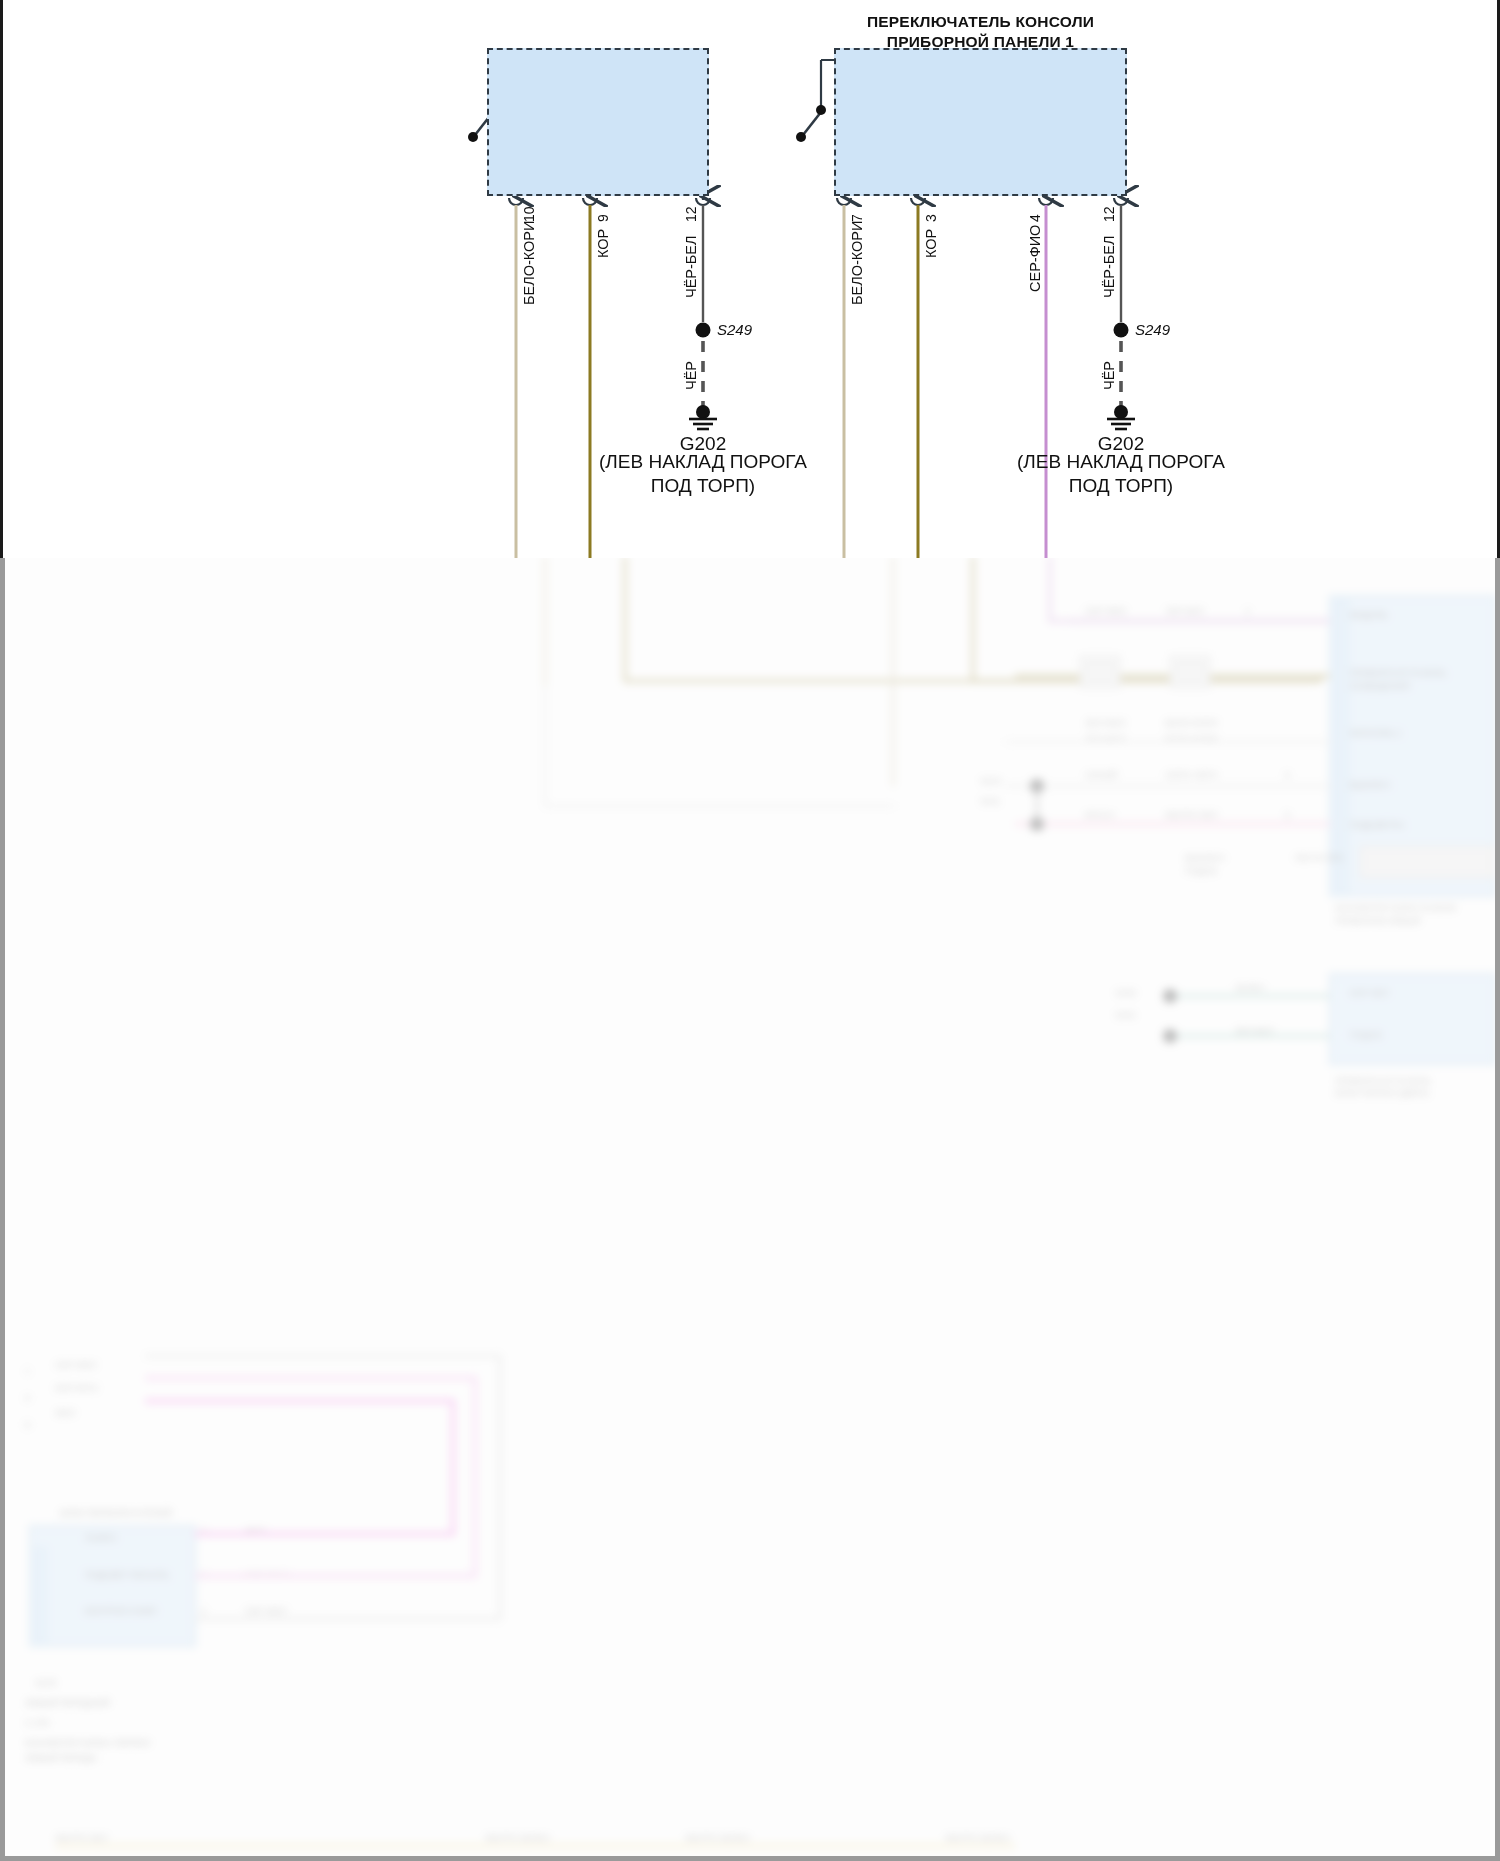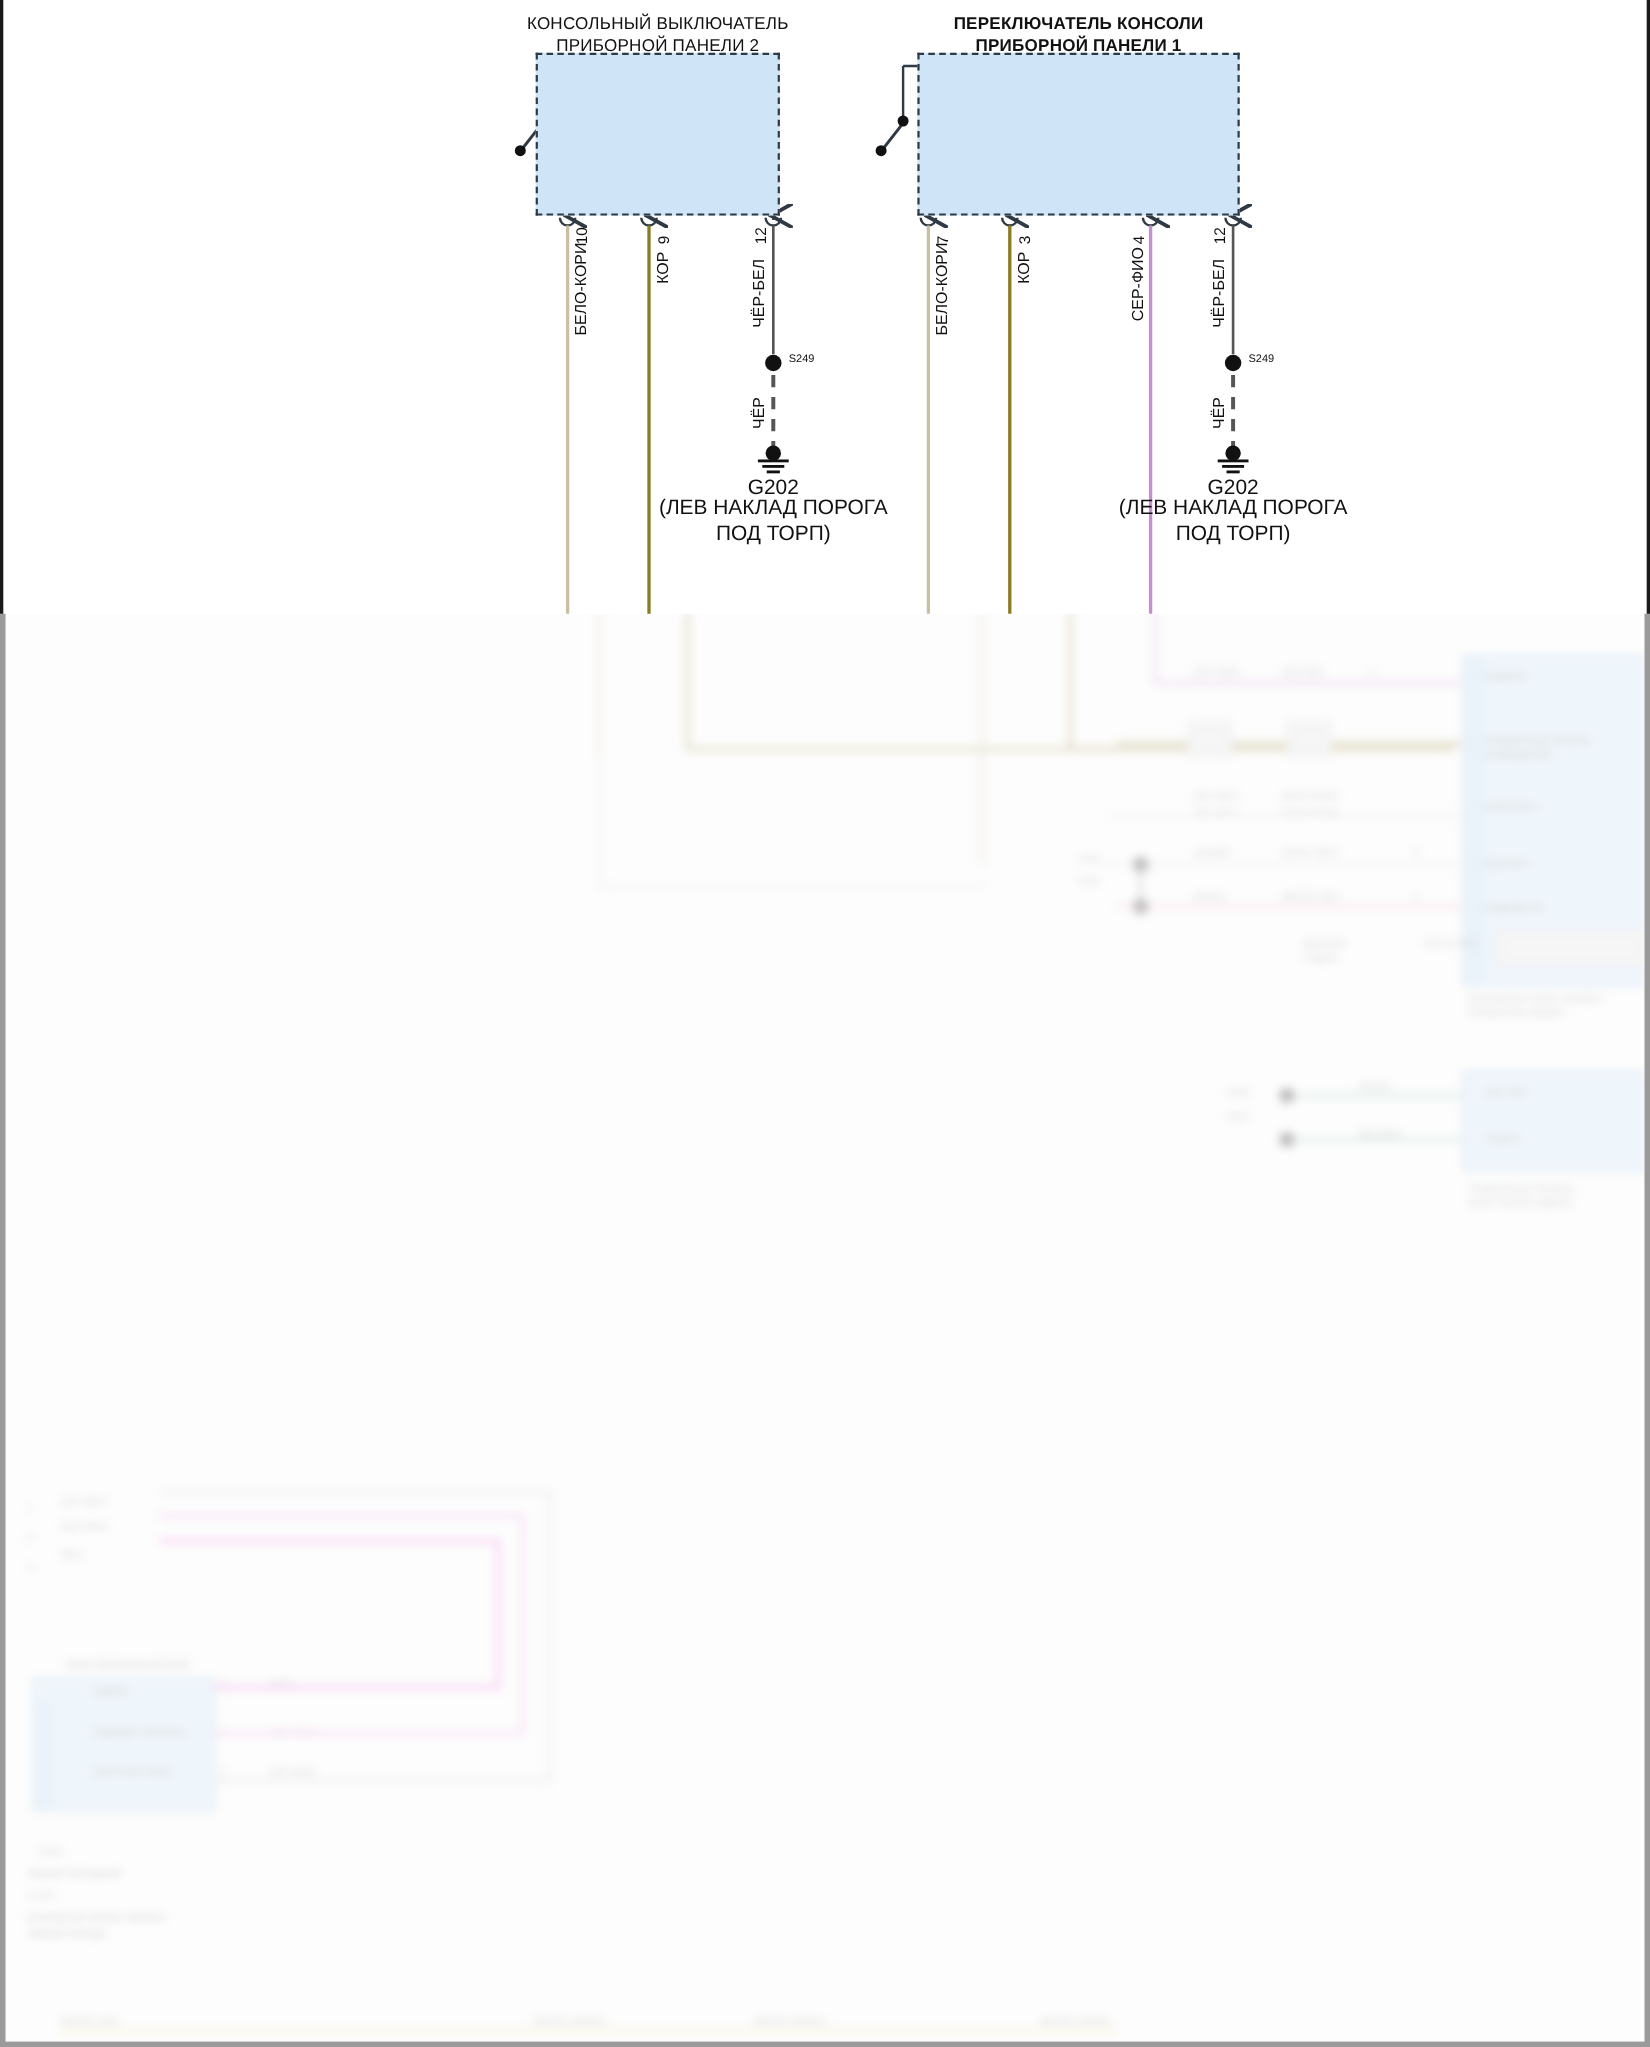--- a/index.html
+++ b/index.html
@@ -64,21 +64,21 @@
   }
   .pinnum{
     position:absolute;
     font-size:14px;
     color:#111;
     white-space:nowrap;
     transform-origin:0 0;
     transform:rotate(-90deg);
   }
   .plaintext{position:absolute;font-size:19px;color:#111;white-space:pre-line;text-align:center;line-height:1.25;}
-  .sptext{position:absolute;font-size:10px;color:#111;white-space:nowrap;}
+  .sptext{position:absolute;font-size:15px;color:#111;white-space:nowrap;font-style:italic;}
   svg{display:block;overflow:visible;}
 </style>
 </head>
 <body>
 
 <div id="page">
 
   <div id="blurband">
     <div id="blurcontent">
       <svg width="1500" height="1305" viewBox="0 0 1500 1305">
@@ -300,22 +300,20 @@
         <line x1="1118" y1="341" x2="1118" y2="406" stroke="#555555" stroke-width="3.6" stroke-dasharray="11,9"></line>
         <circle cx="1118" cy="412" r="7" fill="#111"></circle>
         <line x1="1104" y1="419" x2="1132" y2="419" stroke="#111" stroke-width="2.6"></line>
         <line x1="1108" y1="424" x2="1128" y2="424" stroke="#111" stroke-width="2.6"></line>
         <line x1="1112" y1="429" x2="1124" y2="429" stroke="#111" stroke-width="2.6"></line>
       </svg>
 
       <div class="swbox" style="left:484px;top:48px;width:222px;height:148px;"></div>
       <div class="swbox" style="left:831px;top:48px;width:293px;height:148px;"></div>
 
-      <div class="swtitle" style="left:455px;top:12px;width:280px;">КОНСОЛЬНЫЙ ВЫКЛЮЧАТЕЛЬ
-ПРИБОРНОЙ ПАНЕЛИ 2</div>
       <div class="swtitle" style="left:825px;top:12px;width:305px;font-weight:bold;">ПЕРЕКЛЮЧАТЕЛЬ КОНСОЛИ
 ПРИБОРНОЙ ПАНЕЛИ 1</div>
 
       <div class="pinnum" style="left:518px;top:222px;">10</div>
       <div class="vlabel" style="left:518px;top:305px;">БЕЛО-КОРИ</div>
 
       <div class="pinnum" style="left:592px;top:222px;">9</div>
       <div class="vlabel" style="left:592px;top:258px;">КОР</div>
 
       <div class="pinnum" style="left:680px;top:222px;">12</div>

